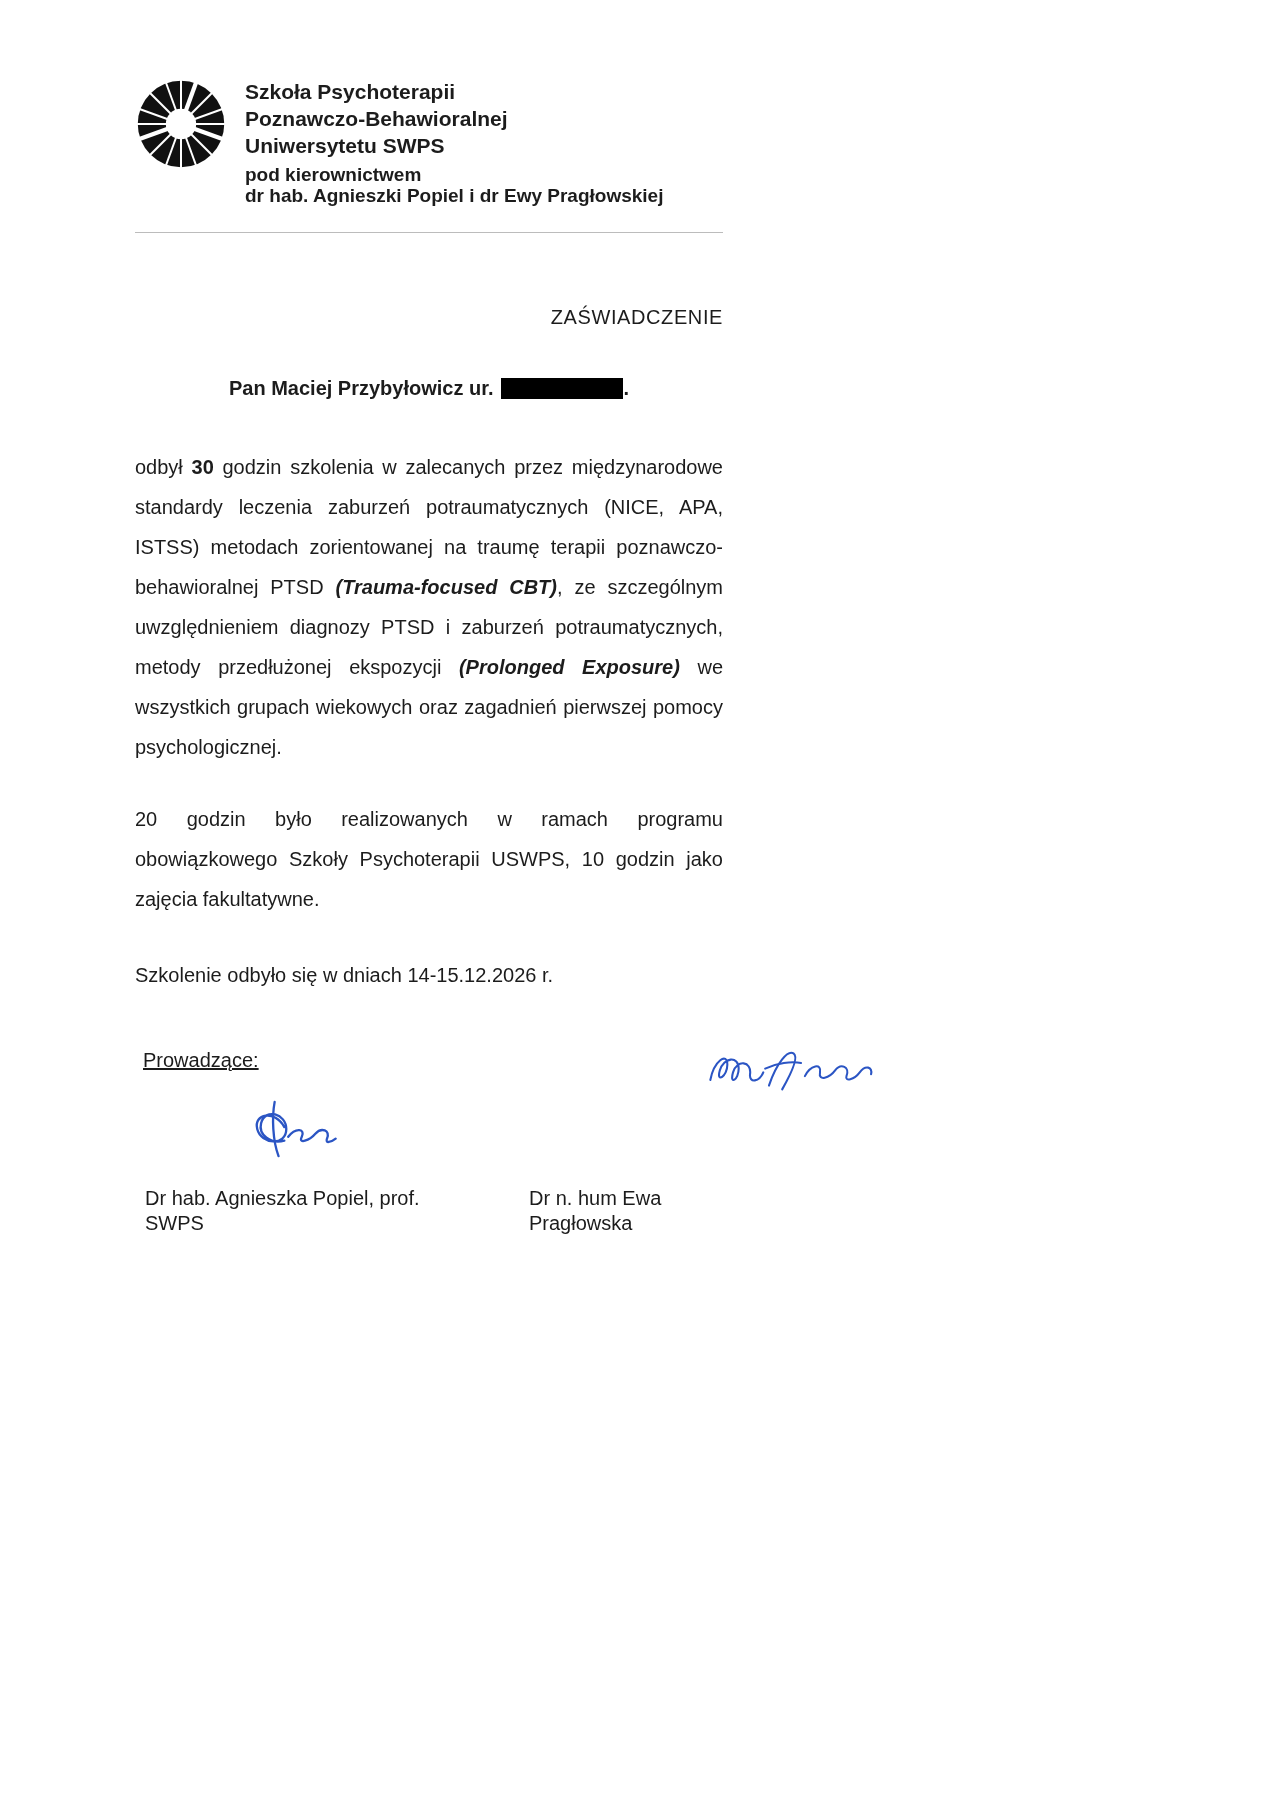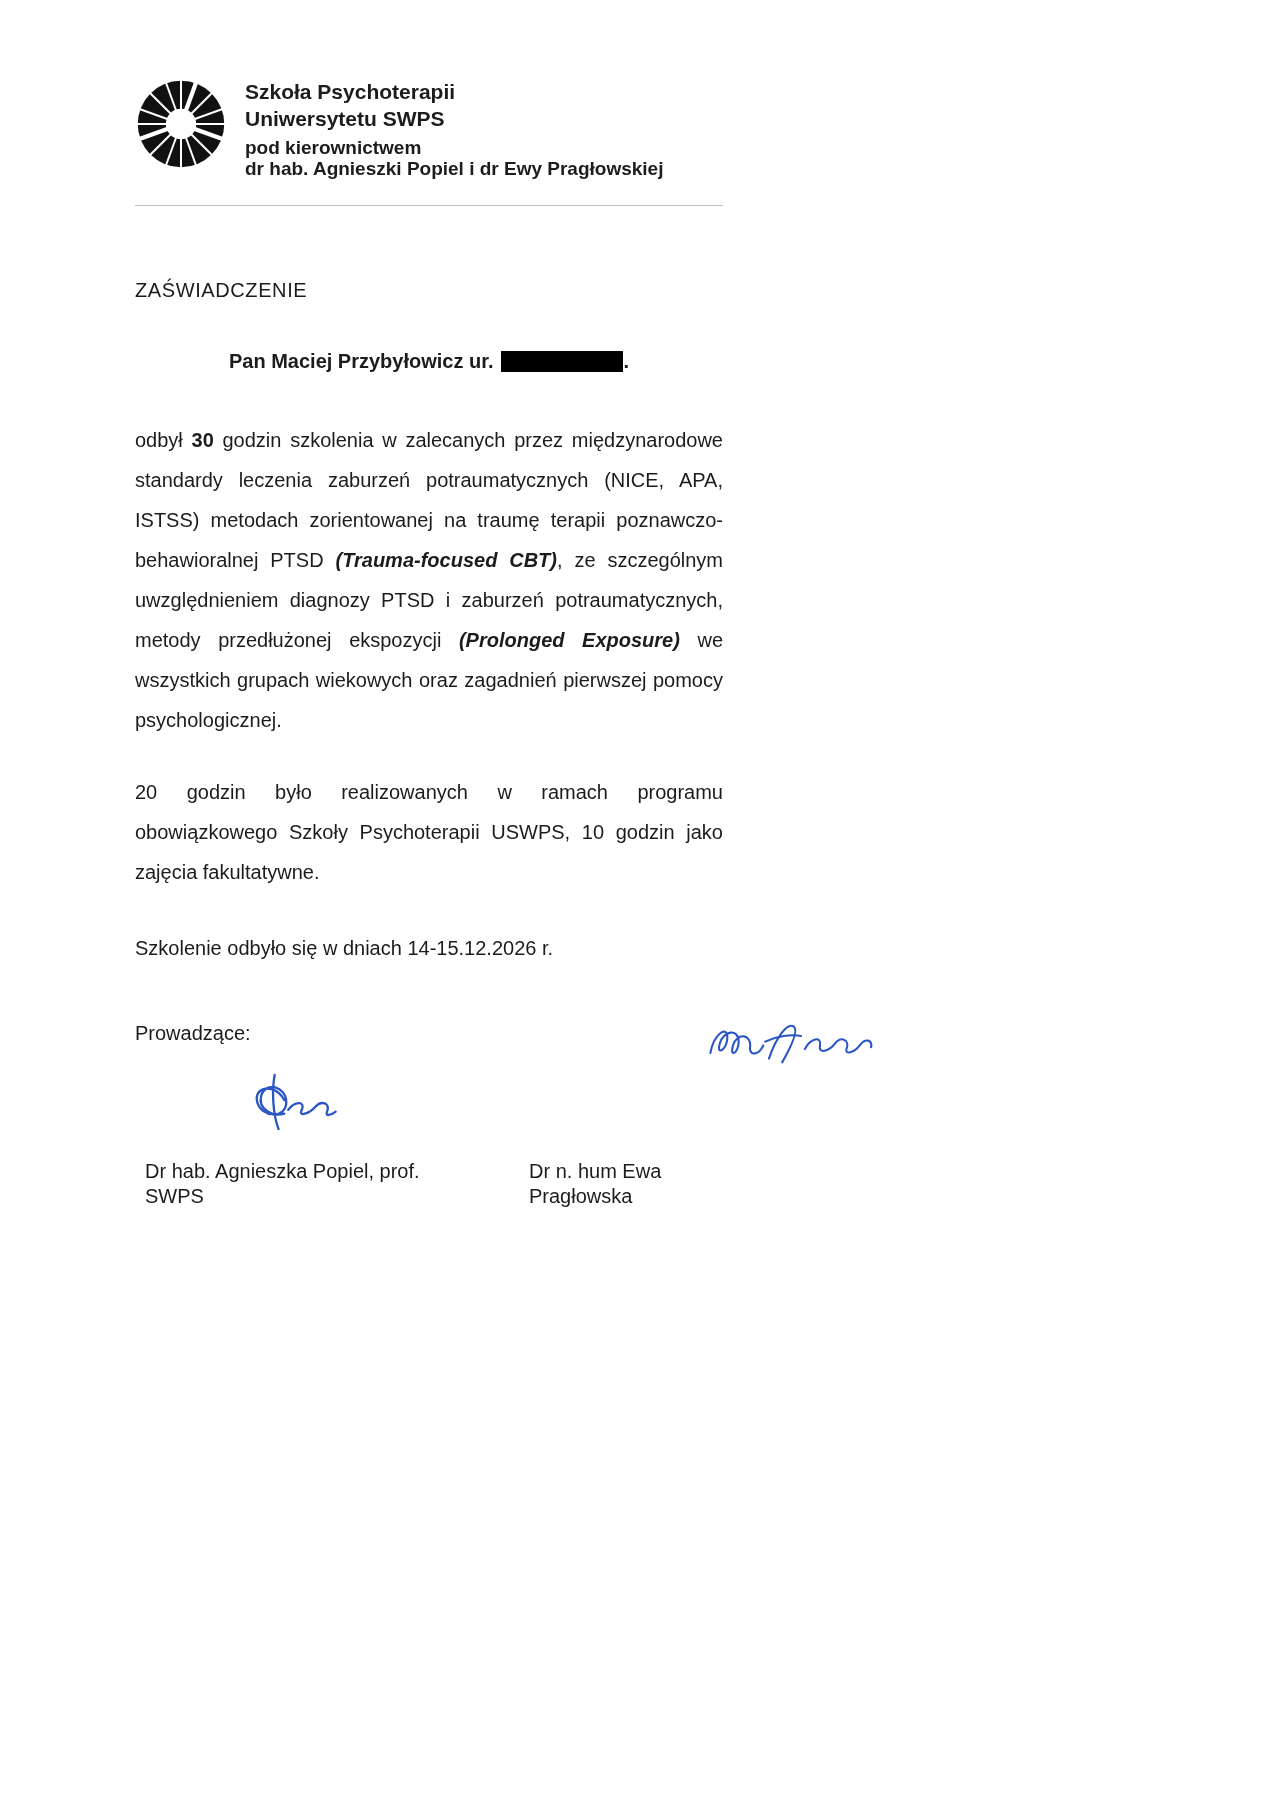--- a/index.html
+++ b/index.html
@@ -14,32 +14,32 @@
     background:#ffffff;
   }
   .header { display:flex; gap:18px; align-items:flex-start; }
   .logo-wrap { width:92px; height:92px; flex:0 0 auto; }
   .logo-wrap svg { width:92px; height:92px; display:block; }
   .org-line  { font-size:21px; font-weight:bold; line-height:27px; }
   .sub-line  { font-size:19px; font-weight:bold; line-height:21px; }
   .sub-first { margin-top:5px; }
   .rule { border:none; border-top:1.5px solid #bcbcbc; margin:26px 0 0 0; }
   .date-line { margin-top:96px; }
-  .doc-title { margin-top:72px; text-align:left; letter-spacing:0.6px; }
+  .doc-title { margin-top:72px; text-align:right; letter-spacing:0.6px; }
   .intro { margin:48px 0 0 0; text-align:center; line-height:40px; }
   .name-line { margin:46px 0 0 0; text-align:center; font-weight:bold; }
   .redaction { display:inline-block; width:122px; height:21px; background:#000;
                vertical-align:-4px; margin-left:8px; }
   .p-just { margin:46px 0 0 0; text-align:justify; line-height:40px; }
   .p2 { margin-top:32px; }
   .p3 { margin:44px 0 0 0; }
   .bold { font-weight:bold;margin-top:38px; }
   .ital { font-style:italic;font-weight:bold; }
   .sign-block { position:relative; margin-top:60px; height:132px; }
-  .prowadzace { position:absolute; left:0; top:0; }
+  .prowadzace { position:absolute; left:8px; top:0;text-decoration:underline; }
   .sig { position:absolute; }
   .sig-praglowska { left:570px; top:-4px; width:178px; height:52px; }
   .sig-popiel { left:106px; top:50px; width:108px; height:62px; }
   .sig svg { width:100%; height:100%; display:block; }
   .names-row { display:grid; grid-template-columns:1fr 1fr; margin-top:6px; }
   .name-left { padding-left:10px; }
   .name-right { padding-left:100px; }
 </style>
 </head>
 <body>
@@ -68,20 +68,21 @@
         <g stroke="#ffffff" stroke-width="4.6">
           <line x1="50" y1="50" x2="95.1" y2="66.3"></line>
           <line x1="50" y1="50" x2="4.9" y2="66.3"></line>
           <line x1="50" y1="50" x2="66.4" y2="4.9"></line>
         </g>
         <circle cx="50" cy="50" r="16.5" fill="#ffffff"></circle>
       </svg>
     </div>
     <div>
       <div class="org-line">Szkoła Psychoterapii</div>
+      <div class="org-line">Poznawczo-Behawioralnej</div>
       <div class="org-line">Uniwersytetu SWPS</div>
       <div class="sub-line sub-first">pod kierownictwem</div>
       <div class="sub-line">dr hab. Agnieszki Popiel i dr Ewy Pragłowskiej</div>
     </div>
   </div>
 
   <hr class="rule">
 
 
   <div class="doc-title">ZAŚWIADCZENIE</div>

